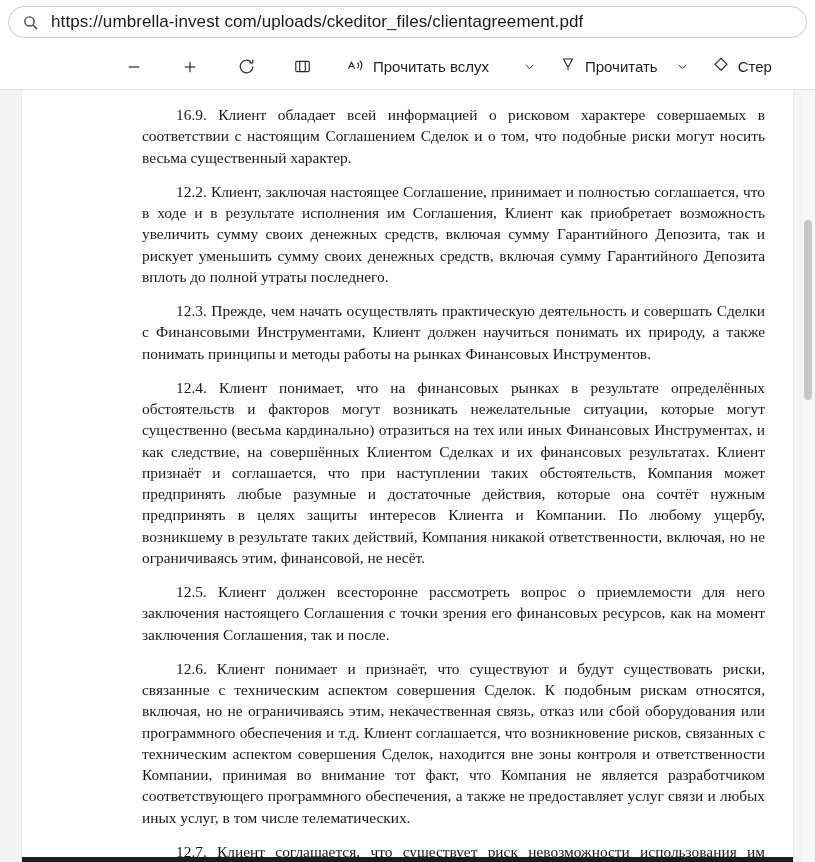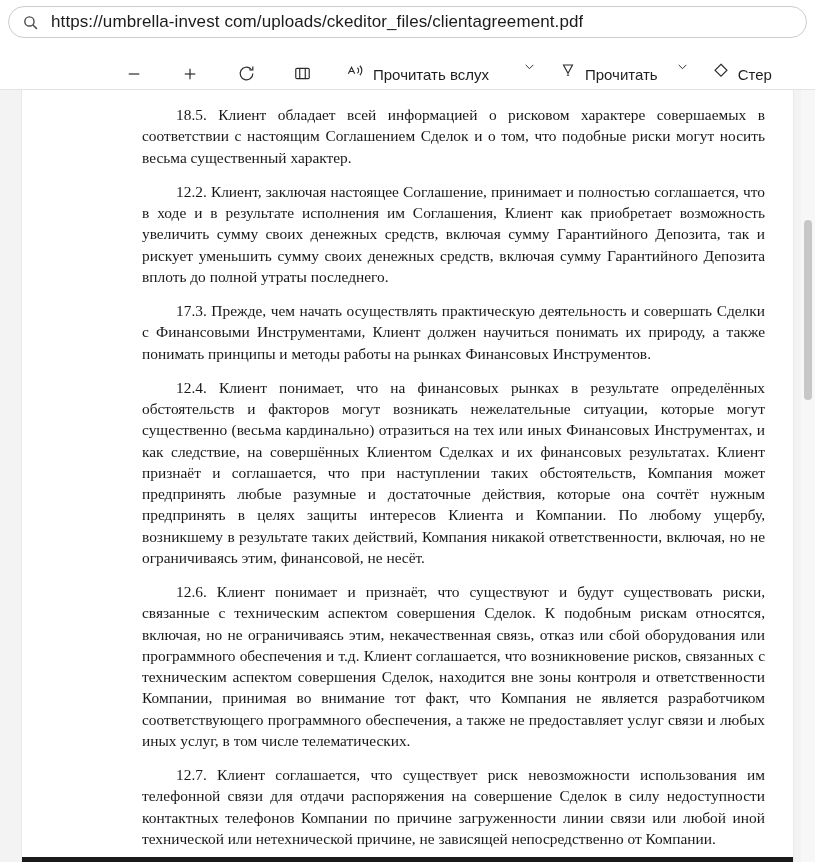--- a/index.html
+++ b/index.html
@@ -68,21 +68,21 @@
     display: flex;
     align-items: center;
     background: #ffffff;
     border-bottom: 1px solid #e3e3e3;
     padding-left: 118px;
     box-sizing: border-box;
     overflow: hidden;
   }
   .tb-btn {
     display: flex;
-    align-items: flex-end;
+    align-items: center;
     justify-content: center;
     height: 32px;
     min-width: 32px;
     border-radius: 4px;
     color: #2b2b2b;
     font-size: 15px;
     margin-right: 6px;
     padding: 0 6px;
     box-sizing: border-box;
     white-space: nowrap;
@@ -260,24 +260,25 @@
       </span>
       <span class="lbl">Стер</span>
     </div>
 
   </div>
 
   <div class="viewer">
     <div class="left-strip"></div>
     <div class="page-sheet">
       <div class="doc-text">
-        <p>18.5. Клиент обладает всей информацией о рисковом характере совершаемых в соответствии с настоящим Соглашением Сделок и о том, что подобные риски могут носить весьма существенный характер.</p>
+        <p>16.9. Клиент обладает всей информацией о рисковом характере совершаемых в соответствии с настоящим Соглашением Сделок и о том, что подобные риски могут носить весьма существенный характер.</p>
         <p>12.2. Клиент, заключая настоящее Соглашение, принимает и полностью соглашается, что в ходе и в результате исполнения им Соглашения, Клиент как приобретает возможность увеличить сумму своих денежных средств, включая сумму Гарантийного Депозита, так и рискует уменьшить сумму своих денежных средств, включая сумму Гарантийного Депозита вплоть до полной утраты последнего.</p>
-        <p>17.3. Прежде, чем начать осуществлять практическую деятельность и совершать Сделки с Финансовыми Инструментами, Клиент должен научиться понимать их природу, а также понимать принципы и методы работы на рынках Финансовых Инструментов.</p>
+        <p>12.3. Прежде, чем начать осуществлять практическую деятельность и совершать Сделки с Финансовыми Инструментами, Клиент должен научиться понимать их природу, а также понимать принципы и методы работы на рынках Финансовых Инструментов.</p>
         <p>12.4. Клиент понимает, что на финансовых рынках в результате определённых обстоятельств и факторов могут возникать нежелательные ситуации, которые могут существенно (весьма кардинально) отразиться на тех или иных Финансовых Инструментах, и как следствие, на совершённых Клиентом Сделках и их финансовых результатах. Клиент признаёт и соглашается, что при наступлении таких обстоятельств, Компания может предпринять любые разумные и достаточные действия, которые она сочтёт нужным предпринять в целях защиты интересов Клиента и Компании. По любому ущербу, возникшему в результате таких действий, Компания никакой ответственности, включая, но не ограничиваясь этим, финансовой, не несёт.</p>
+        <p>12.5. Клиент должен всесторонне рассмотреть вопрос о приемлемости для него заключения настоящего Соглашения с точки зрения его финансовых ресурсов, как на момент заключения Соглашения, так и после.</p>
         <p>12.6. Клиент понимает и признаёт, что существуют и будут существовать риски, связанные с техническим аспектом совершения Сделок. К подобным рискам относятся, включая, но не ограничиваясь этим, некачественная связь, отказ или сбой оборудования или программного обеспечения и т.д. Клиент соглашается, что возникновение рисков, связанных с техническим аспектом совершения Сделок, находится вне зоны контроля и ответственности Компании, принимая во внимание тот факт, что Компания не является разработчиком соответствующего программного обеспечения, а также не предоставляет услуг связи и любых иных услуг, в том числе телематических.</p>
         <p>12.7. Клиент соглашается, что существует риск невозможности использования им телефонной связи для отдачи распоряжения на совершение Сделок в силу недоступности контактных телефонов Компании по причине загруженности линии связи или любой иной технической или нетехнической причине, не зависящей непосредственно от Компании.</p>
 
       </div>
     </div>
     <div class="bottom-dark"></div>
     <div class="scrollbar">
       <div class="scroll-thumb"></div>
     </div>
   </div>

